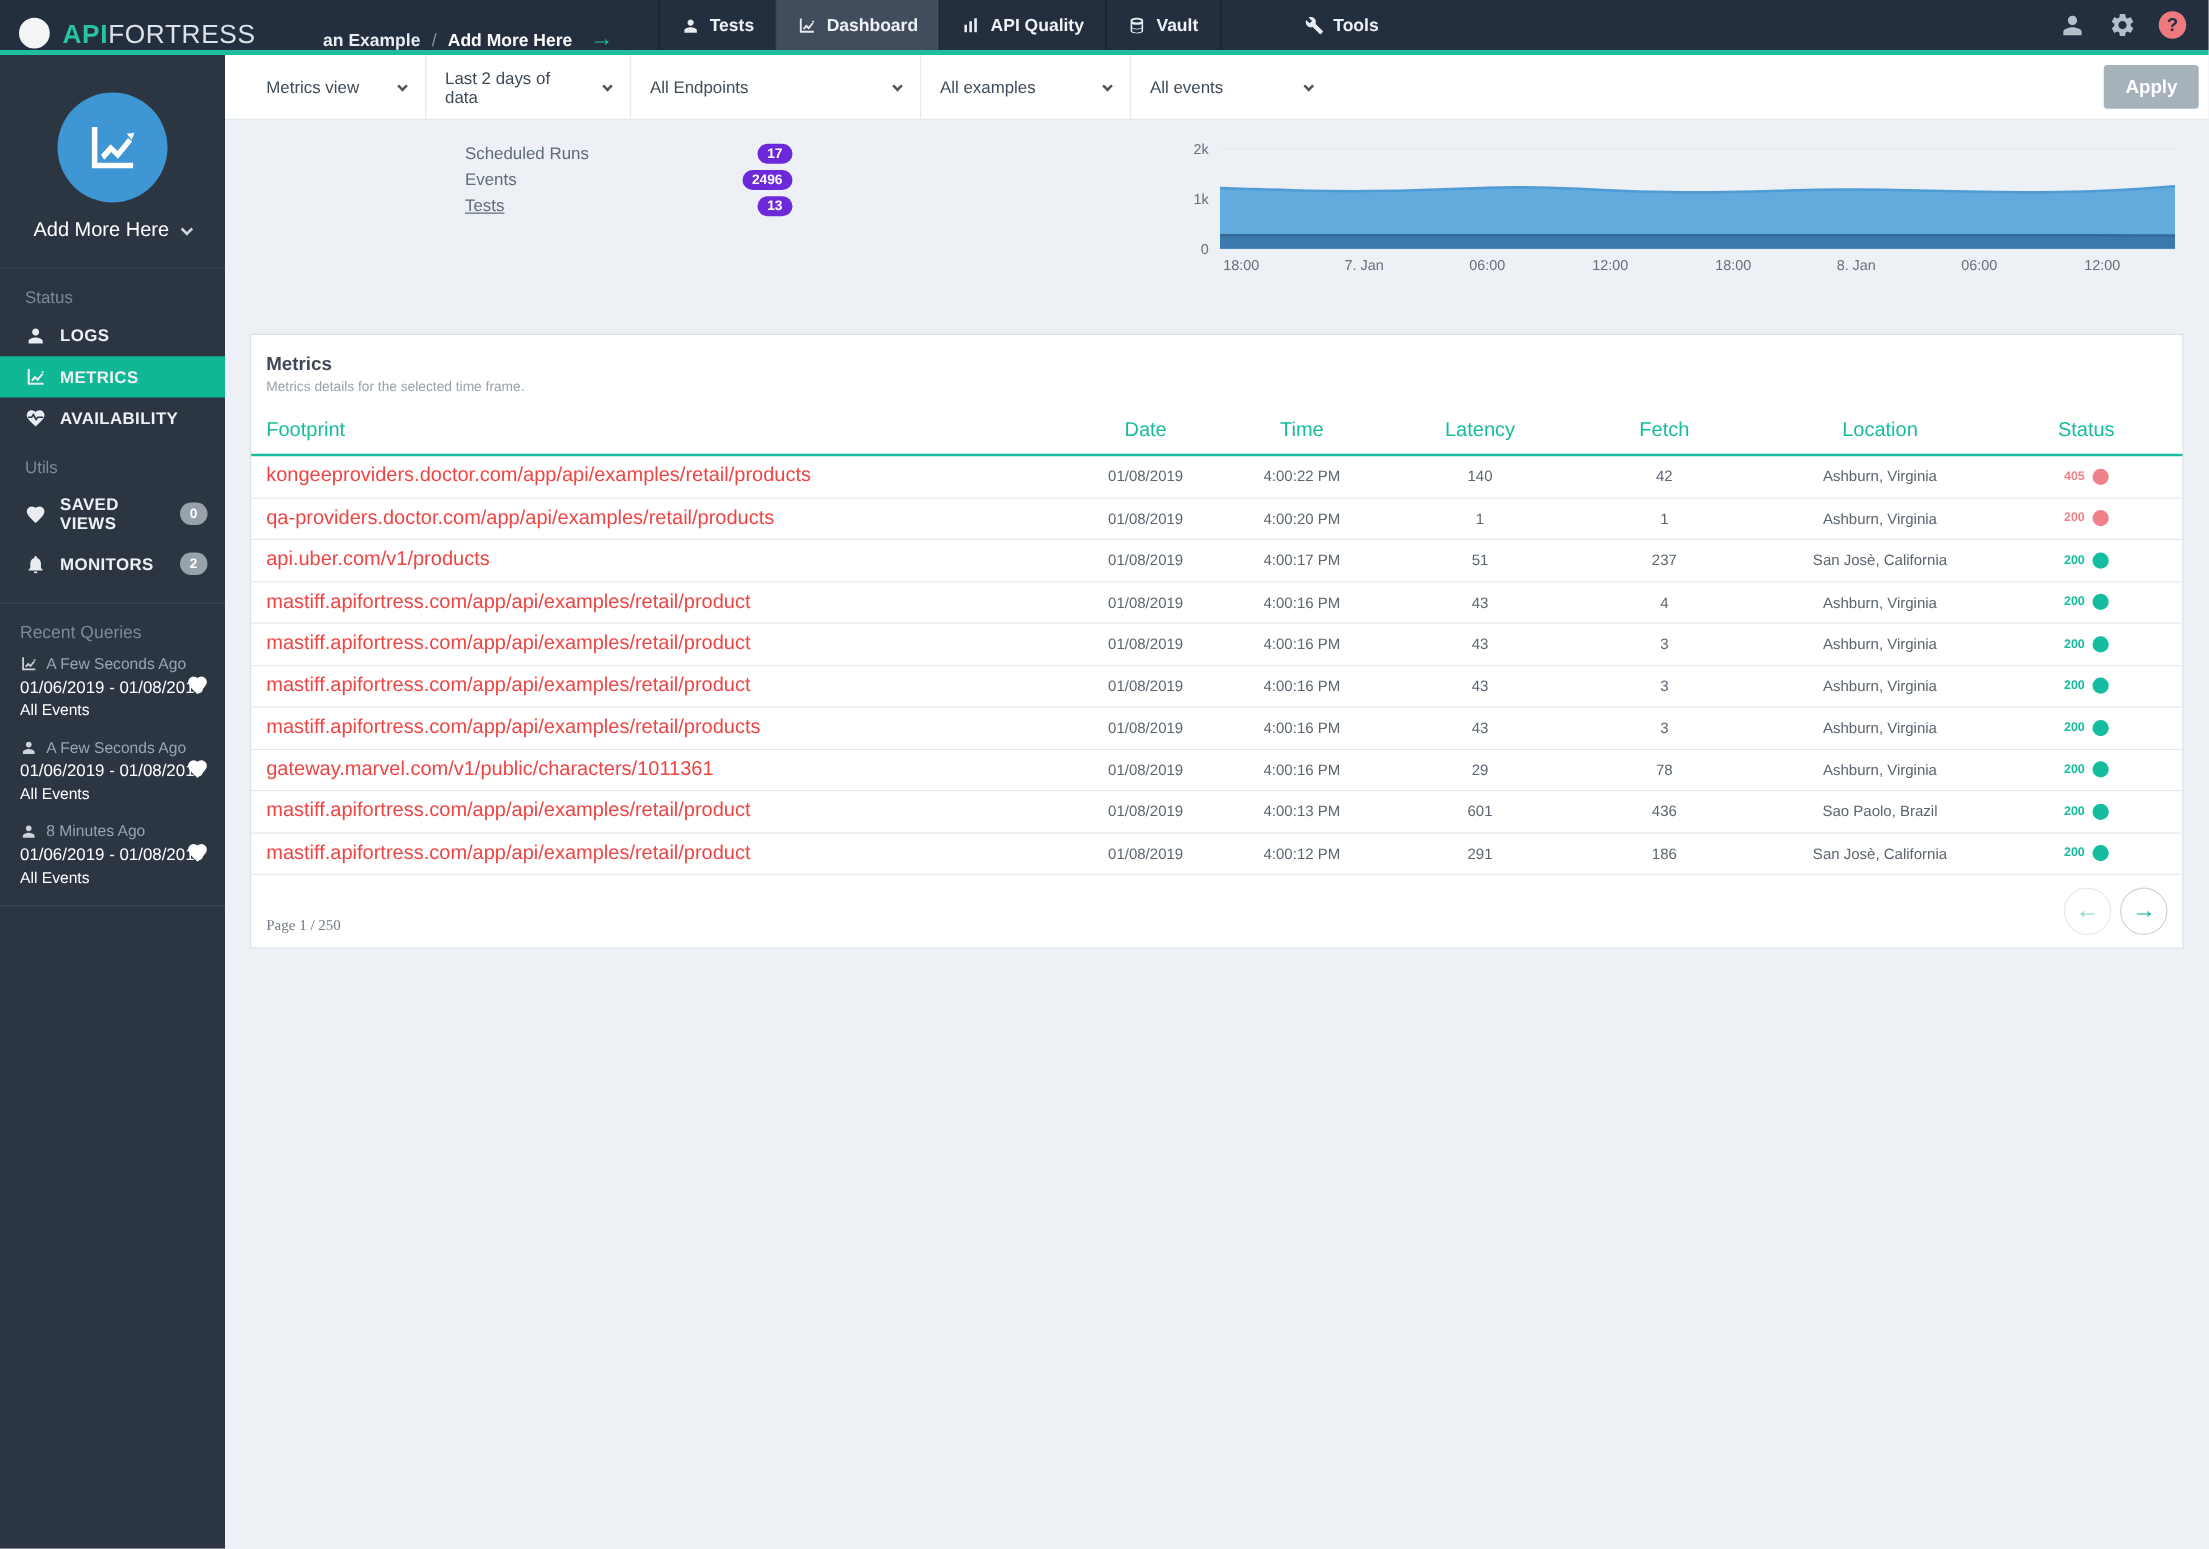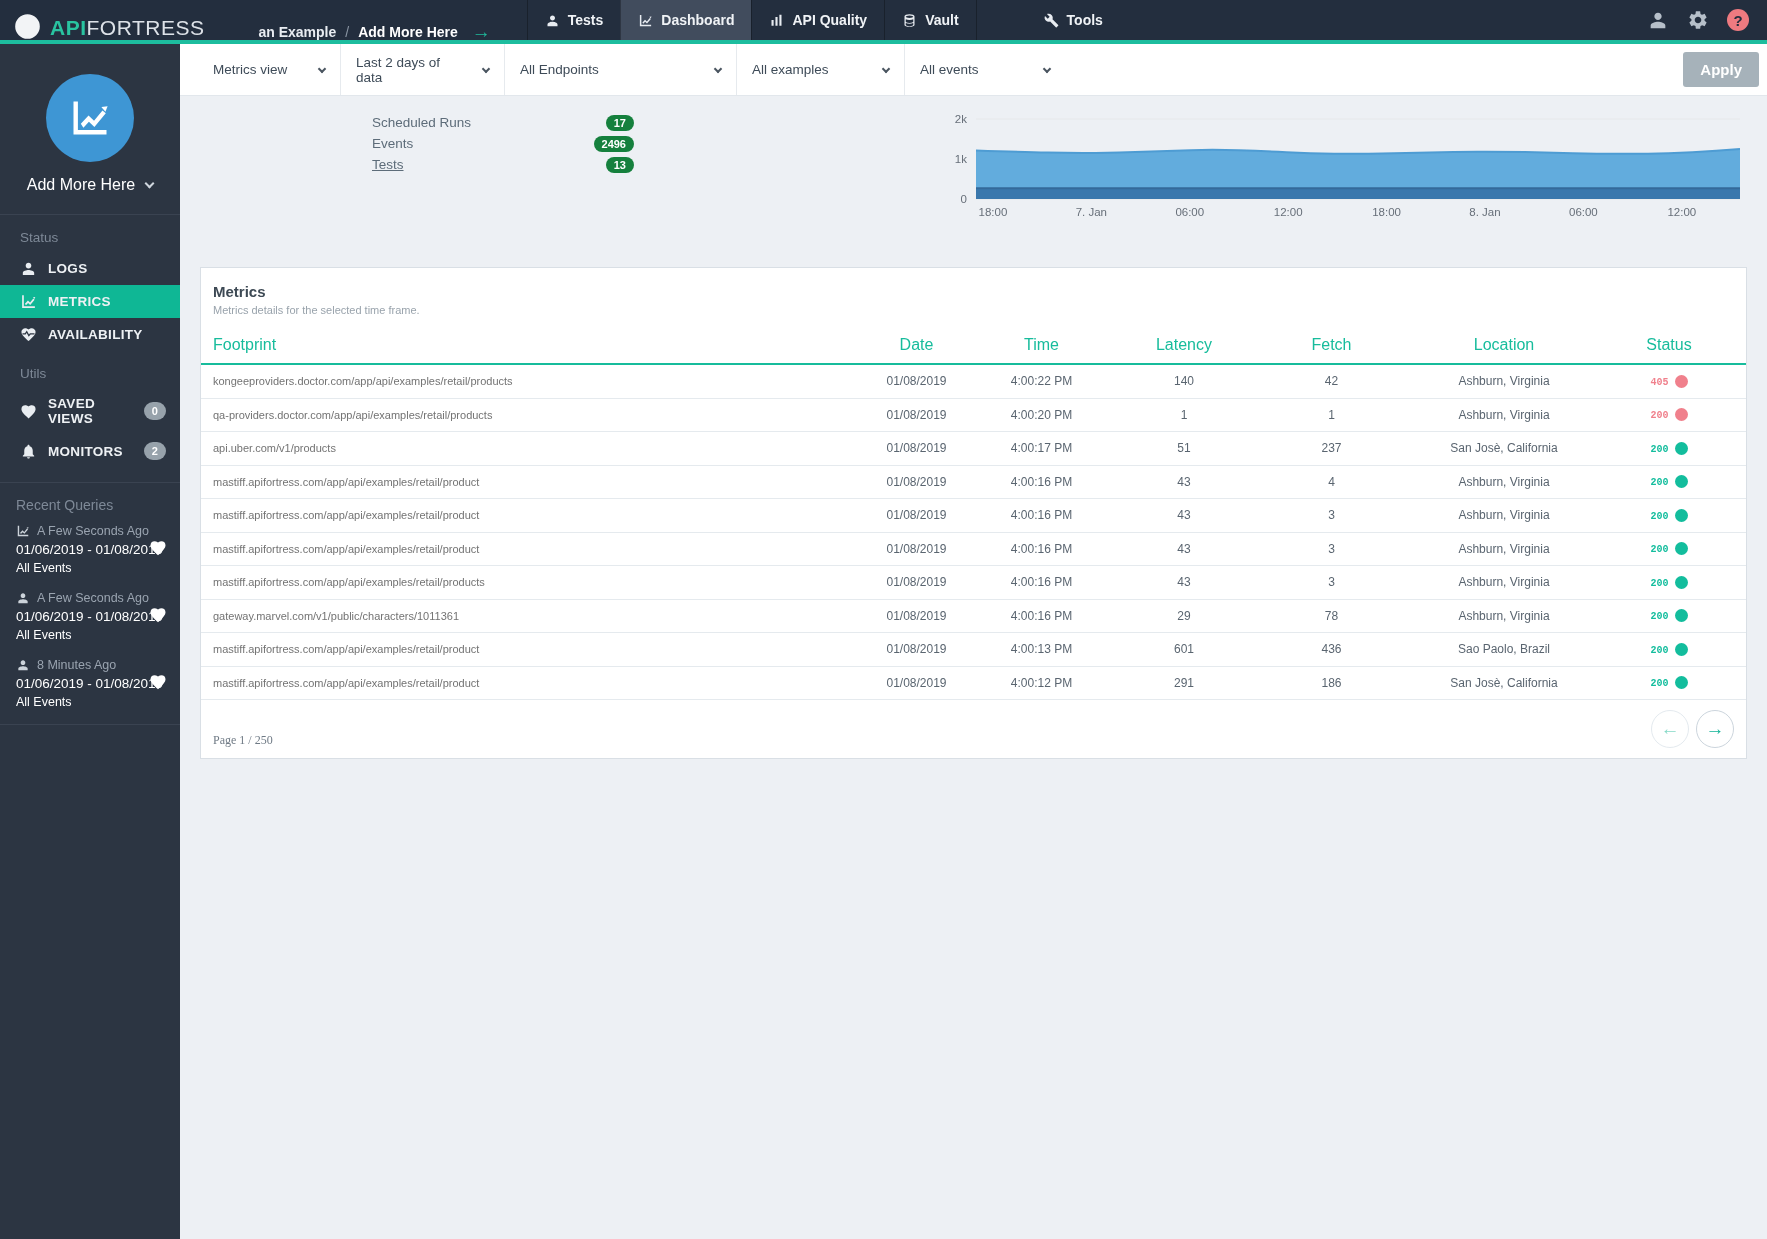--- a/index.html
+++ b/index.html
@@ -86,41 +86,41 @@
   .filter-cell:nth-child(5) { width: 160px; border-right: none; }
   .apply-btn { margin-left: auto; margin-right: 8px; align-self: center; background: #a6b2ba; color: #fff;
                font-weight: bold; font-size: 15px; padding: 9px 17px; border-radius: 3px; border: none;
                cursor: pointer; font-family: inherit; }
 
   .overview { display: flex; height: 166px; flex-shrink: 0; }
   .stats { margin: 16px 0 0 192px; width: 262px; flex-shrink: 0; }
   .stat-row { display: flex; align-items: center; justify-content: space-between; height: 21px; }
   .stat-label { font-size: 13.5px; color: #5d6c79; }
   .stat-label.u { text-decoration: underline; cursor: pointer; }
-  .pill { background: #15803d; color: #fff; font-size: 11px; font-weight: bold; border-radius: 10px;
+  .pill { background: #6d28d9; color: #fff; font-size: 11px; font-weight: bold; border-radius: 10px;
           padding: 2px 8px; min-width: 16px; text-align: center; }
   .chart-wrap { margin-left: auto; margin-right: 25px; margin-top: 2px; width: 812px; }
 
   .card { background: #fff; border: 1px solid #d9dfe5; margin: 5px 20px 0 20px; }
   .card-head { padding: 15px 12px 9px; }
   .card-title { font-size: 15px; font-weight: bold; color: #3d4954; }
   .card-sub { font-size: 11px; color: #99a3ac; margin-top: 4px; }
   .thead { display: flex; align-items: center; border-bottom: 2px solid #17bc9c; padding: 11px 12px 9px;
            color: #17bc9c; font-size: 16px; }
   .c1 { flex: 1 1 auto; text-align: left; min-width: 0; }
   .c2 { width: 115px; text-align: center; flex-shrink: 0; }
   .c3 { width: 135px; text-align: center; flex-shrink: 0; }
   .c4 { width: 150px; text-align: center; flex-shrink: 0; }
   .c5 { width: 145px; text-align: center; flex-shrink: 0; }
   .c6 { width: 200px; text-align: center; flex-shrink: 0; }
   .c7 { width: 130px; text-align: center; flex-shrink: 0; }
   .trow { display: flex; align-items: center; height: 33.5px; border-bottom: 1px solid #e5eaee;
           padding: 0 12px; font-size: 12px; color: #5a6570; cursor: pointer; }
-  .cell-footprint { color: #737373; font-size: 11px; white-space: nowrap; overflow: hidden; }
-  .status-cell { display: flex; align-items: flex-end; justify-content: center; gap: 6px; font-family: Liberation Mono, monospace; }
+  .cell-footprint { color: #ef4444; font-size: 16px; white-space: nowrap; overflow: hidden; }
+  .status-cell { display: flex; align-items: center; justify-content: center; gap: 6px; }
   .status-code { font-size: 10px; font-weight: bold; }
   .dot { width: 13px; height: 13px; border-radius: 50%; }
   .tfoot { display: flex; align-items: flex-end; padding: 10px 12px; height: 58px; font-family: Liberation Serif, serif; }
   .page-label { font-size: 12px; color: #6f7a85; }
   .pager { margin-left: auto; display: flex; gap: 7px; }
   .pager-btn { width: 38px; height: 38px; border-radius: 50%; background: #fff; display: flex; align-items: center;
                justify-content: center; font-size: 19px; font-weight: bold; cursor: pointer; font-family: inherit; }
   .pager-btn.prev { color: #85d9c7; border: 1px solid #e4eaef; }
   .pager-btn.next { color: #12b397; border: 1px solid #ccd5dd; }
 </style>

